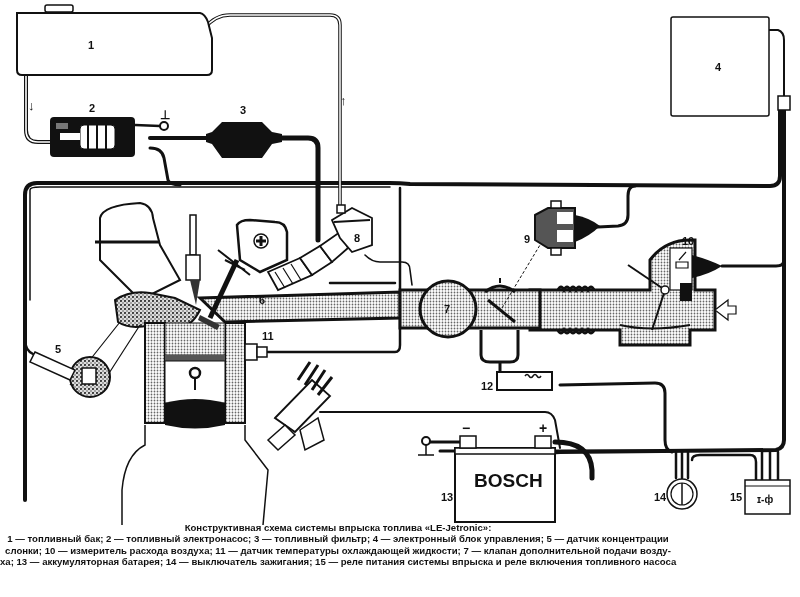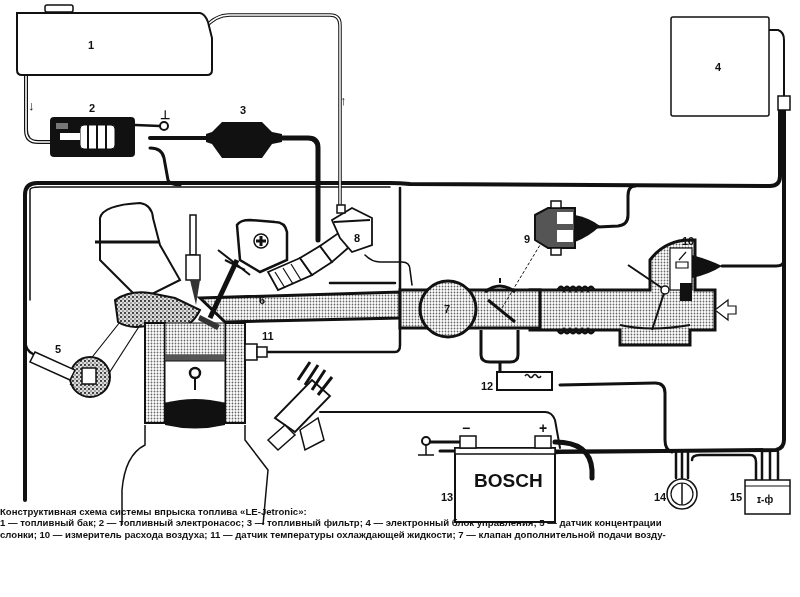--- a/index.html
+++ b/index.html
@@ -1,21 +1,21 @@
 <!DOCTYPE html>
 <html><head>
 <meta charset="utf-8">
 <style>
   html, body { margin: 0; padding: 0; background: #ffffff; }
   body { width: 800px; height: 597px; overflow: hidden; position: relative; font-family: "Liberation Sans", sans-serif; }
   #diagram { position: absolute; left: 0; top: 0; width: 800px; height: 525px; }
   .lbl { font-family: "Liberation Sans", sans-serif; font-weight: bold; font-size: 11px; fill: #111; }
   .brand { font-family: "Liberation Sans", sans-serif; font-weight: bold; font-size: 19px; fill: #111; }
   .pm { font-family: "Liberation Sans", sans-serif; font-weight: bold; font-size: 14px; fill: #111; }
-  .caption { position: absolute; left: 0; top: 506px; width: 676px; color: #111;
+  .caption { position: absolute; left: 0; top: 522px; width: 676px; text-align: center; color: #111;
              font-family: "Liberation Sans", sans-serif; font-weight: bold; font-size: 9.6px; line-height: 11.4px; }
   .caption .title { display: block; }
   .caption .line { display: block; white-space: nowrap; }
 </style>
 </head>
 <body>
 
 <svg id="diagram" viewBox="0 0 800 525" xmlns="http://www.w3.org/2000/svg">
   <defs>
     <pattern id="dots" width="3" height="3" patternUnits="userSpaceOnUse">
@@ -255,13 +255,14 @@
     <line x1="745" y1="486" x2="790" y2="486" stroke="#111" stroke-width="1"></line>
     <text class="lbl" x="757" y="503" style="font-size:10px">ɪ-ф</text>
     <text class="lbl" x="730" y="501">15</text>
   </g>
 </svg>
 
 <div class="caption">
   <span class="title">Конструктивная схема системы впрыска топлива «LE-Jetronic»:</span>
   <span class="line">1 — топливный бак; 2 — топливный электронасос; 3 — топливный фильтр; 4 — электронный блок управления; 5 — датчик концентрации</span>
   <span class="line">слонки; 10 — измеритель расхода воздуха; 11 — датчик температуры охлаждающей жидкости; 7 — клапан дополнительной подачи возду-</span>
+  <span class="line">ха; 13 — аккумуляторная батарея; 14 — выключатель зажигания; 15 — реле питания системы впрыска и реле включения топливного насоса</span>
 </div>
 
 </body></html>

